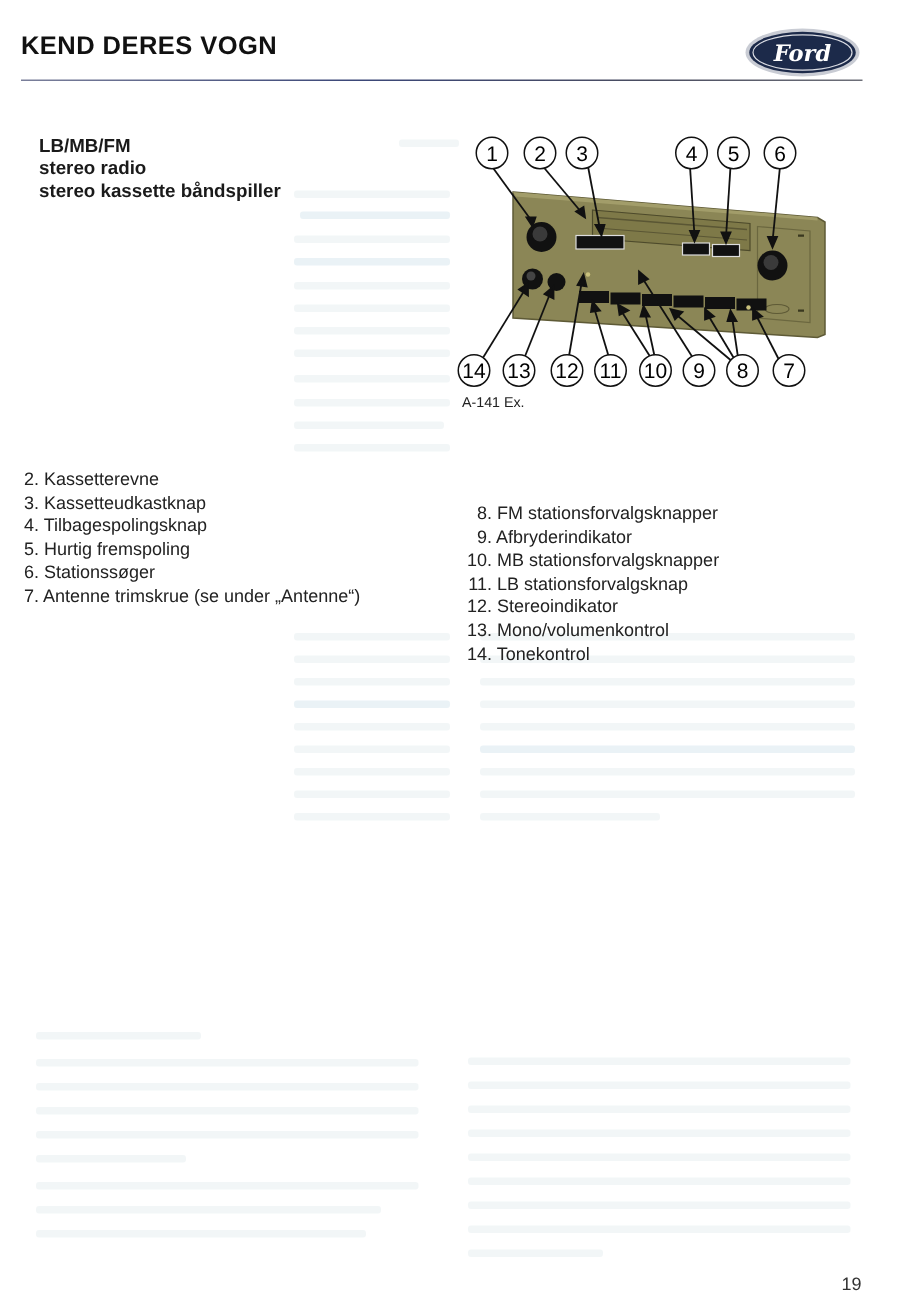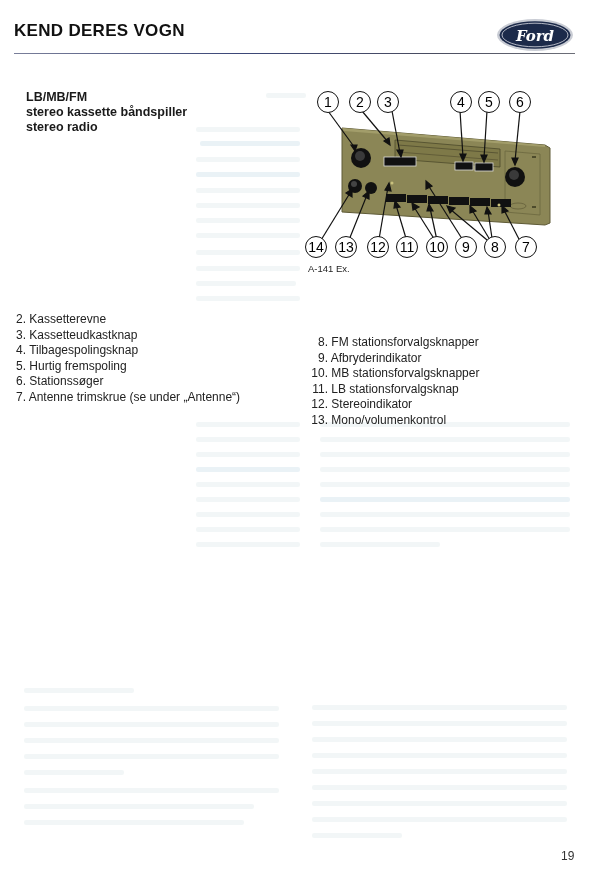--- a/index.html
+++ b/index.html
@@ -42,22 +42,22 @@
   <ellipse cx="39" cy="17" rx="38" ry="16" fill="#c9ccd4"></ellipse>
   <ellipse cx="39" cy="17" rx="35.5" ry="13.8" fill="#1c2a4a"></ellipse>
   <ellipse cx="39" cy="17" rx="33" ry="11.8" fill="none" stroke="#d9dbe2" stroke-width="0.8"></ellipse>
   <text x="39" y="22.5" text-anchor="middle" font-family="DejaVu Serif, serif" font-style="italic" font-weight="bold" font-size="15" fill="#ffffff">Ford</text>
 </svg>
 
 <div class="header-rule"></div>
 
 <div class="subtitle">
   <div>LB/MB/FM</div>
+  <div>stereo radio</div>
   <div>stereo kassette båndspiller</div>
-  <div>stereo radio</div>
 </div>
 
 <div>
   <div class="ghost" style="left:266px;top:93px;width:40px;"></div>
   <div class="ghost" style="left:196px;top:127px;width:104px;"></div>
   <div class="ghost blue" style="left:200px;top:141px;width:100px;"></div>
   <div class="ghost" style="left:196px;top:157px;width:104px;"></div>
   <div class="ghost blue" style="left:196px;top:172px;width:104px;"></div>
   <div class="ghost" style="left:196px;top:188px;width:104px;"></div>
   <div class="ghost" style="left:196px;top:203px;width:104px;"></div>
@@ -260,15 +260,16 @@
   <li><span class="num">7.</span> <span>Antenne trimskrue (se under „Antenne“)</span></li>
 </ul>
 
 <ul class="legend right">
   <li><span class="num">8.</span> <span>FM stationsforvalgsknapper</span></li>
   <li><span class="num">9.</span> <span>Afbryderindikator</span></li>
   <li><span class="num">10.</span> <span>MB stationsforvalgsknapper</span></li>
   <li><span class="num">11.</span> <span>LB stationsforvalgsknap</span></li>
   <li><span class="num">12.</span> <span>Stereoindikator</span></li>
   <li><span class="num">13.</span> <span>Mono/volumenkontrol</span></li>
+  <li><span class="num">14.</span> <span>Tonekontrol</span></li>
 </ul>
 
 <div class="page-number">19</div>
 
 </body></html>

